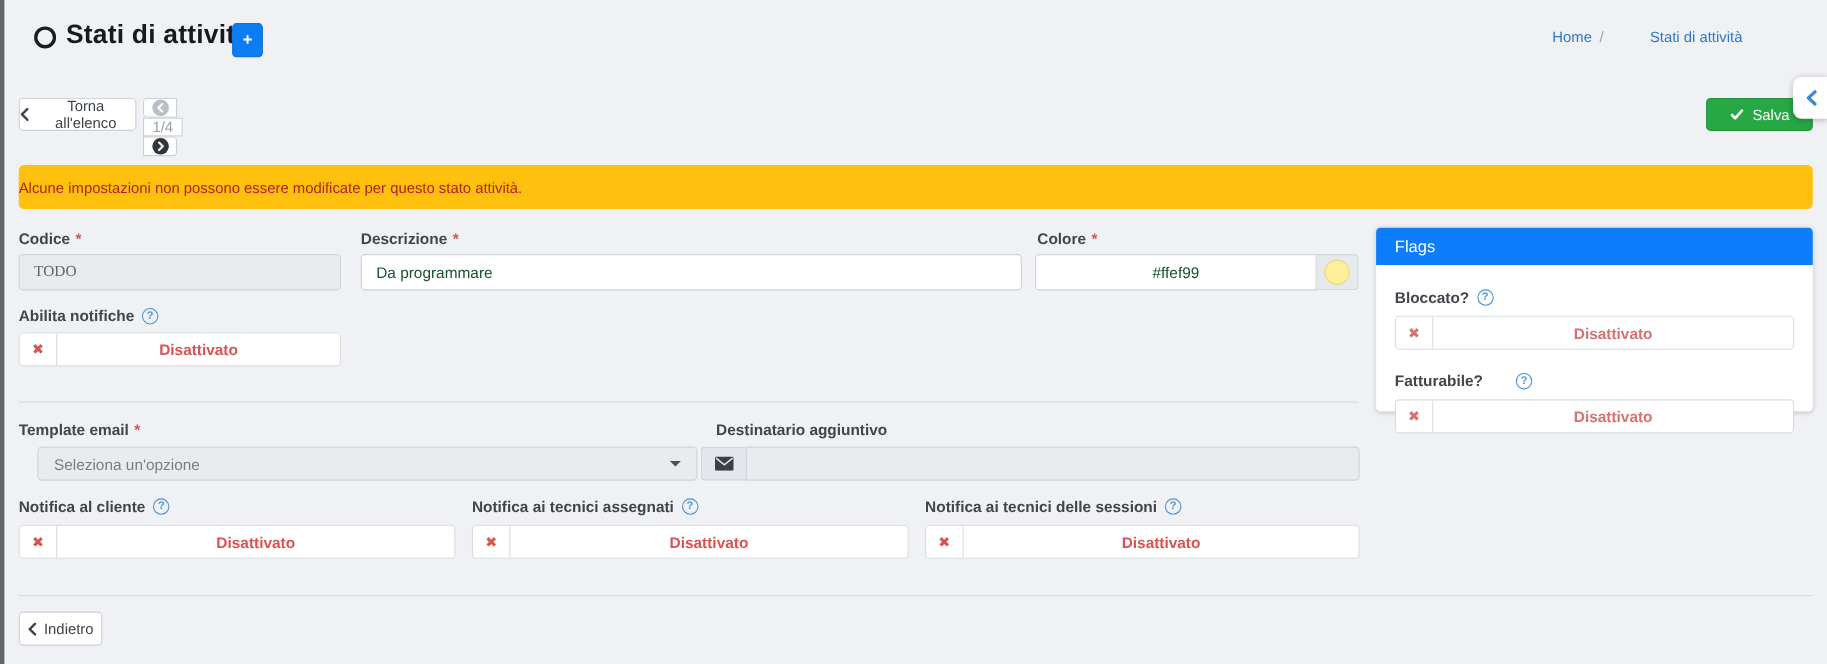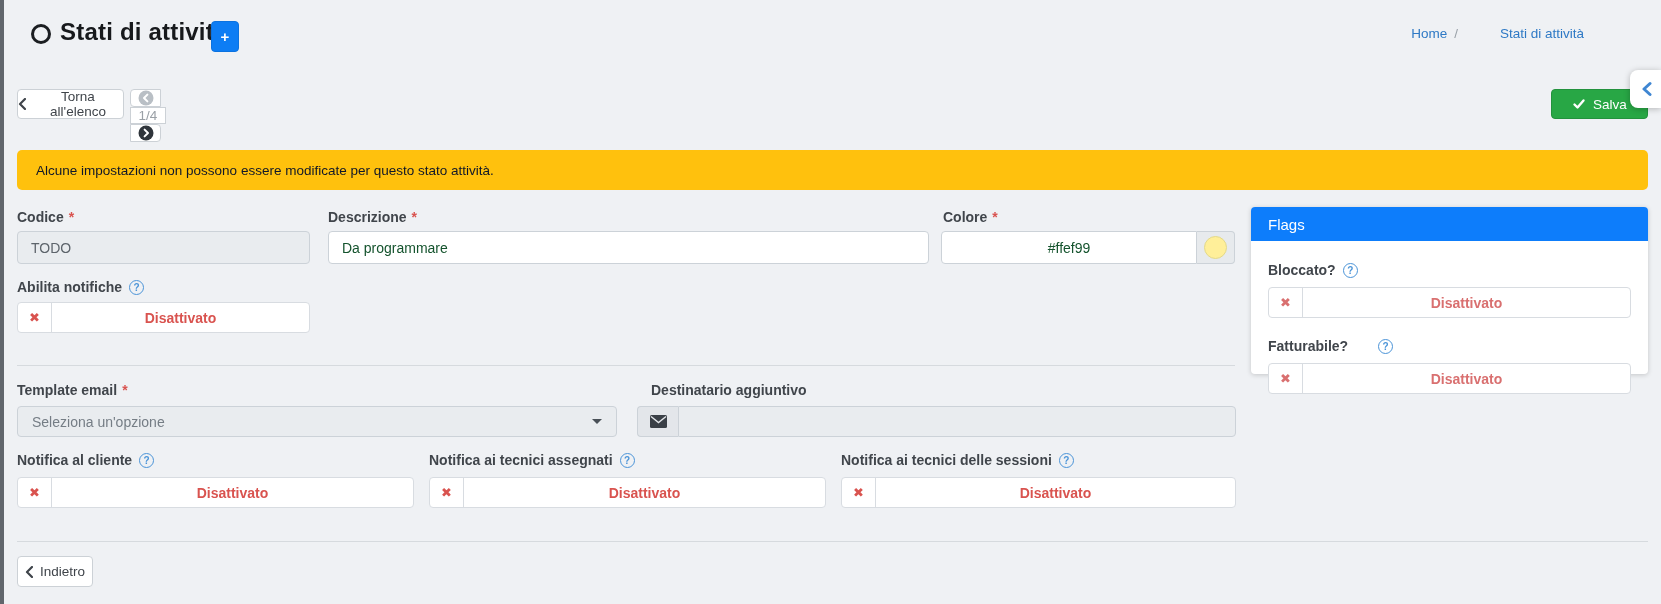--- a/index.html
+++ b/index.html
@@ -31,40 +31,40 @@
   .pager-prev { width:31px; border-radius:4px 0 0 4px; border-right:none; cursor:default; }
   .pager-count { width:36px; font-size:13.5px; color:#9aa0a6; }
   .pager-next { width:31px; border-radius:0 4px 4px 0; border-left:none; cursor:pointer; }
   .save-btn { left:1551px; top:89px; width:97px; height:30px; background:#28a745; border:1px solid #23923d; border-radius:4px;
               color:#fff; font-size:13.5px; display:flex; align-items:center; justify-content:center; gap:7px; cursor:pointer; }
   .side-tab { left:1630px; top:70px; width:31px; height:38px; background:#fff; border-radius:8px 0 0 8px;
               box-shadow:0 1px 6px rgba(0,0,0,.25); z-index:5; display:flex; align-items:center; justify-content:center; cursor:pointer; }
 
   
   .alert-warning { left:17px; top:150px; width:1631px; height:40px; background:#ffc10d; border-radius:5px;
-                   display:flex; align-items:center; padding-left:19px; font-size:13.5px; color:#0f172a; }
+                   display:flex; align-items:center; font-size:13.5px; color:#b91c1c; }
 
   
   .flabel { font-size:14px; font-weight:bold; color:#40454b; display:flex; align-items:center; gap:5px; }
   .req { color:#d9534f; font-weight:bold; }
   .help-icon { width:15px; height:15px; border:1px solid #4b94d8; border-radius:50%; color:#4b94d8; font-size:10px; font-weight:bold;
                display:inline-flex; align-items:center; justify-content:center; cursor:pointer; margin-left:2px; }
   .input { border:1px solid #ccd2d8; border-radius:4px; background:#fff; height:33px; display:flex; align-items:center;
            padding:0 13px; font-size:14px; color:#14532d; }
   .input.disabled { background:#e9ecef; color:#5d646b; }
   .igroup { display:flex; }
   .igroup .input { flex:1; border-radius:4px 0 0 4px; }
   .iaddon { width:38px; background:#e7eaed; border:1px solid #ccd2d8; border-left:none; border-radius:0 4px 4px 0;
             display:flex; align-items:center; justify-content:center; }
   .iaddon-left { width:41px; background:#e3e6ea; border:1px solid #ccd2d8; border-right:none; border-radius:4px 0 0 4px;
             display:flex; align-items:center; justify-content:center; }
   .igroup .input.right { border-radius:0 4px 4px 0; }
   .swatch { width:23px; height:23px; border-radius:50%; border:1px solid #e3d98a; cursor:pointer; }
   .select { background:#e9ecef; border:1px solid #ccd2d8; border-radius:4px; height:31px; display:flex; align-items:center;
-            justify-content:space-between; padding:0 14px; font-size:14px; color:#757d85; cursor:default; }
+            justify-content:space-between; padding:0 14px; font-size:14px; color:#757d85; cursor:default;margin-left:17px; }
   .caret-down { width:0; height:0; border-left:5px solid transparent; border-right:5px solid transparent; border-top:5px solid #495057; }
 
   
   .toggle { display:flex; border:1px solid #d8dce1; border-radius:4px; background:#fff; height:31px; overflow:hidden; cursor:pointer; }
   .toggle .x-cell { width:34px; display:flex; align-items:center; justify-content:center; border-right:1px solid #d8dce1;
                     color:#d9534f; font-size:13px; font-weight:bold; }
   .toggle .state { flex:1; display:flex; align-items:center; justify-content:center; font-size:14px; font-weight:bold; color:#d9534f; }
   .toggle.muted .x-cell, .toggle.muted .state { color:#d97070; }
 
   .hr { height:1px; background:#d6dade; }
@@ -141,21 +141,21 @@
 </div>
 
 <div class="abs alert-warning">
   <span>Alcune impostazioni non possono essere modificate per questo stato attività.</span>
 </div>
 
 <label class="abs flabel" style="left:17px; top:209px;">
   <span>Codice</span>
     <span class="req">*</span>
 </label>
-<div class="abs input disabled" style="left:17px; top:231px; width:293px;">
+<div class="abs input disabled" style="left:17px; top:231px; width:293px;font-family:Liberation Serif, serif;">
   <span>TODO</span>
 </div>
 
 <label class="abs flabel" style="left:328px; top:209px;">
   <span>Descrizione</span>
     <span class="req">*</span>
 </label>
 <div class="abs input" style="left:328px; top:231px; width:601px;">
   <span>Da programmare</span>
 </div>

